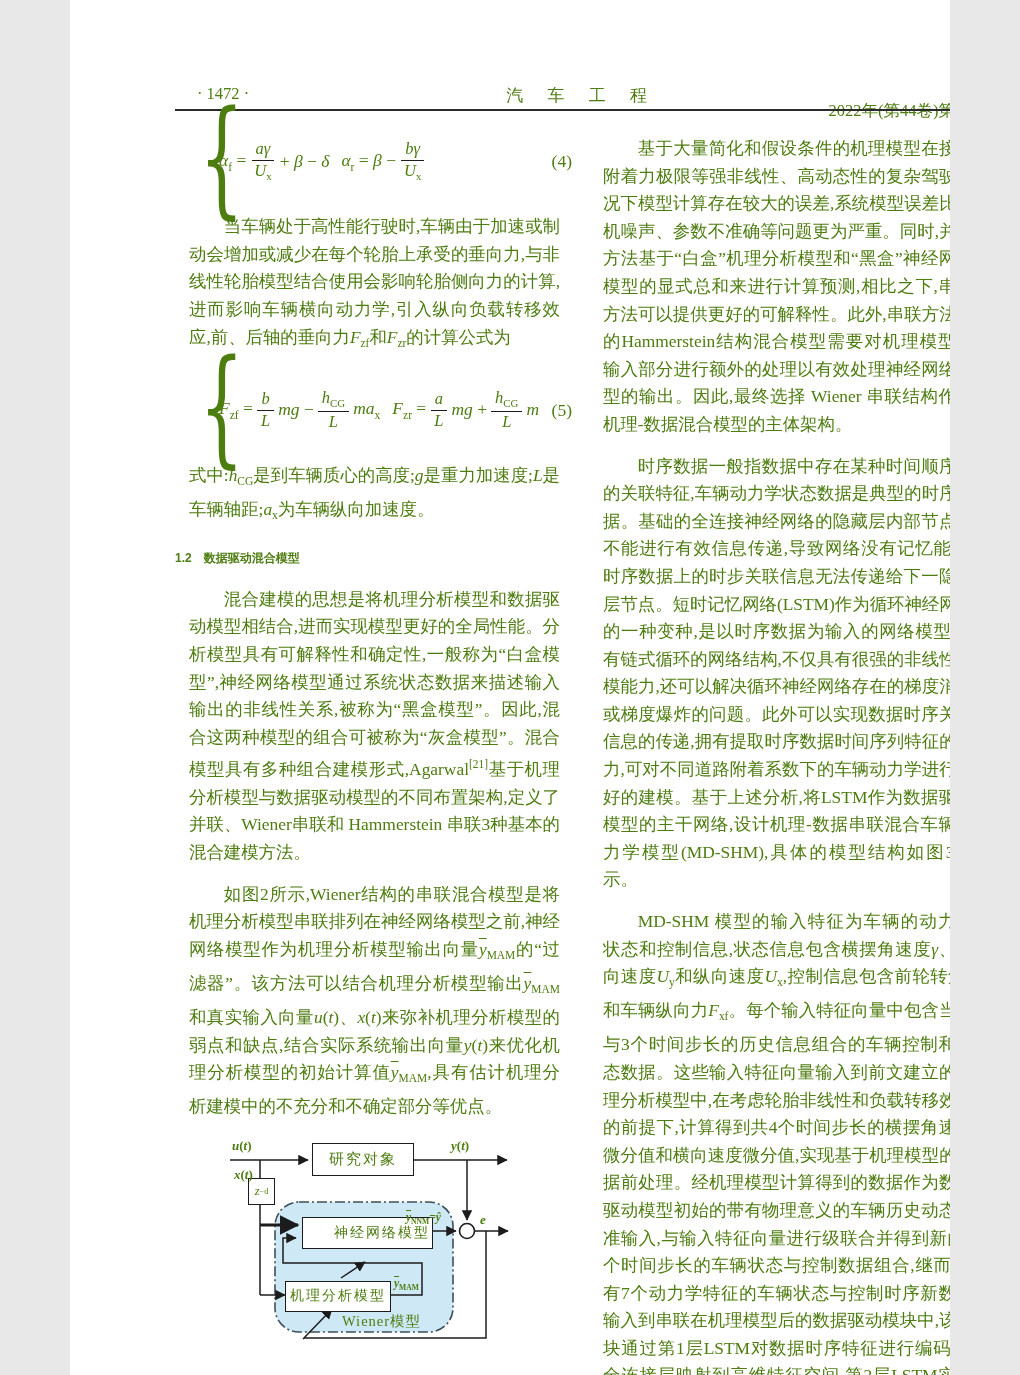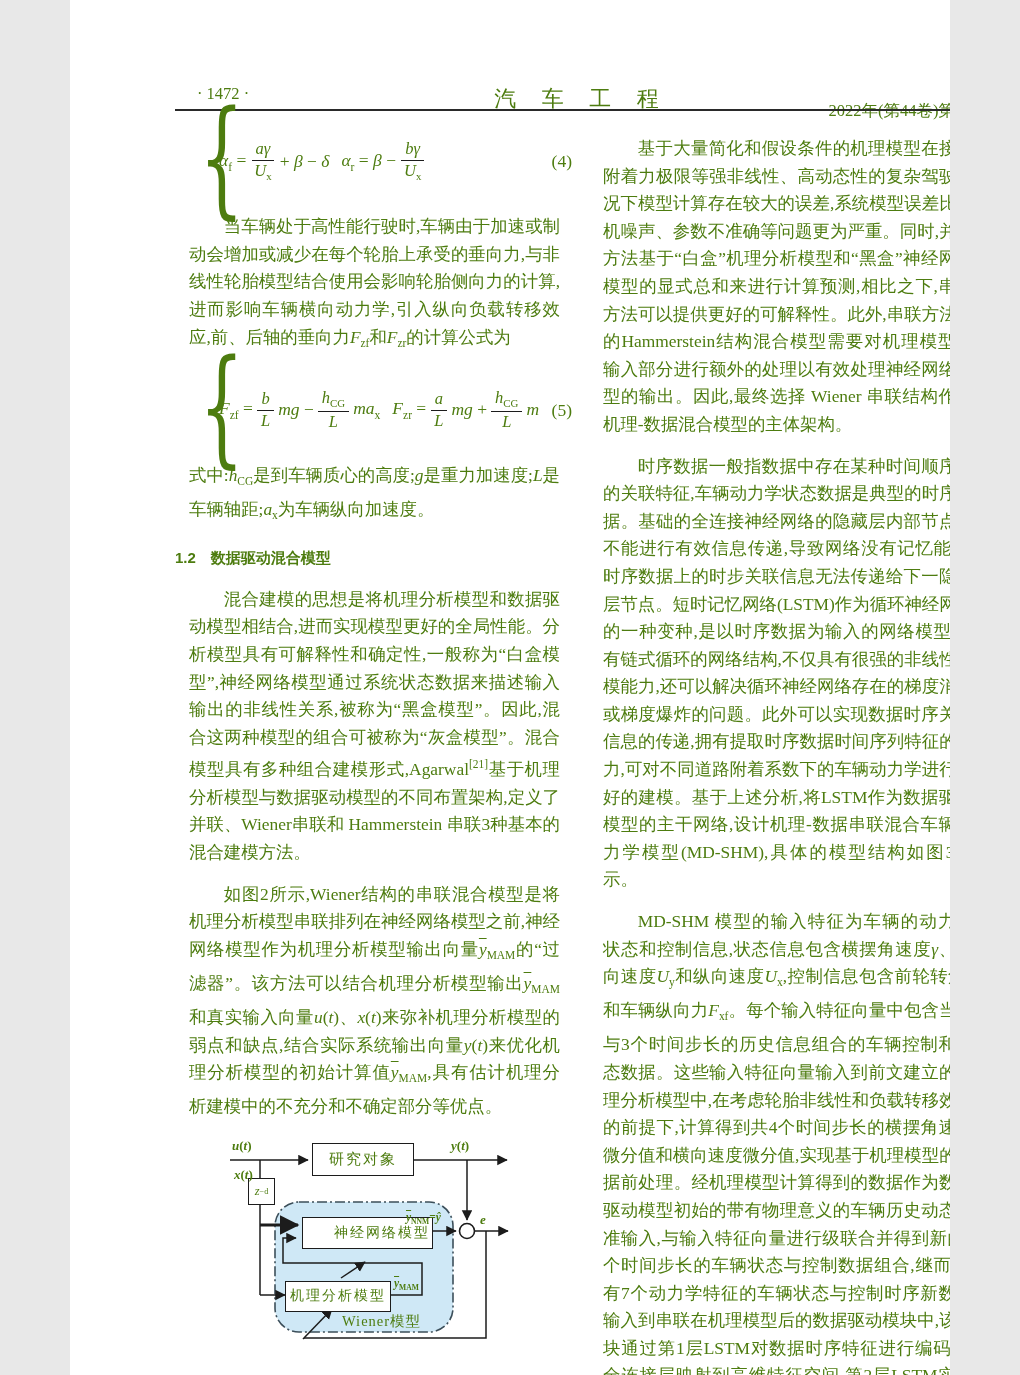--- a/index.html
+++ b/index.html
@@ -1,30 +1,30 @@
 <!DOCTYPE html>
 <html><head>
 <meta charset="utf-8">
 <style>
   html,body{margin:0;padding:0;background:#e8e8e8;}
   .page{position:relative;width:880px;height:1375px;background:#ffffff;margin:0 auto;
         font-family:"Liberation Serif","DejaVu Serif",serif;color:#4d7c0f;overflow:hidden;}
   
   .hdr{position:absolute;top:84px;left:105px;width:813px;height:22px;font-size:16.5px;}
   .hdr-left{position:absolute;left:22px;top:0;}
-  .hdr-center{position:absolute;left:0;right:0;top:0;text-align:center;letter-spacing:10px;font-size:22px;}
+  .hdr-center{position:absolute;left:0;right:0;top:0;text-align:center;letter-spacing:10px;font-size:17px;}
   .hdr-right{position:absolute;right:0;top:16px;margin-left:48px;}
   .hdr-rule{position:absolute;top:109px;left:105px;width:813px;border-top:2px solid #2a2a2a;}
   
   .col{position:absolute;top:121px;width:399px;}
   .col-left{left:105px;}
   .col-right{left:519px;}
   .para{margin:14px;font-size:17.4px;line-height:27.6px;text-align:justify;text-align-last:left;text-indent:2em;}
   .no-indent{text-indent:0;}
-  .heading{margin:2px 0 2px 0;font-size:15px;line-height:28px;font-weight:bold;
+  .heading{margin:2px 0 2px 0;font-size:12px;line-height:28px;font-weight:bold;
            font-family:"Liberation Sans","DejaVu Sans",sans-serif;}
   sub{font-size:66%;} sup{font-size:66%;}
   .ov{text-decoration:overline;}
   
   .eq{position:relative;padding:8px 30px 8px 44px;margin:2px 0;}
   .eq-rows{display:flex;flex-direction:row;gap:12px;}
   .eq-row{display:flex;align-items:center;font-size:17.5px;min-height:44px;}
   .frac{display:inline-flex;flex-direction:column;align-items:center;margin:8px 4px;font-size:16.5px;line-height:1.2;text-align:right;}
   .frac .fn{padding:0 4px 1px 4px;border-bottom:1.3px solid #1c1c1c;}
   .frac .fd{padding:0 4px;}

